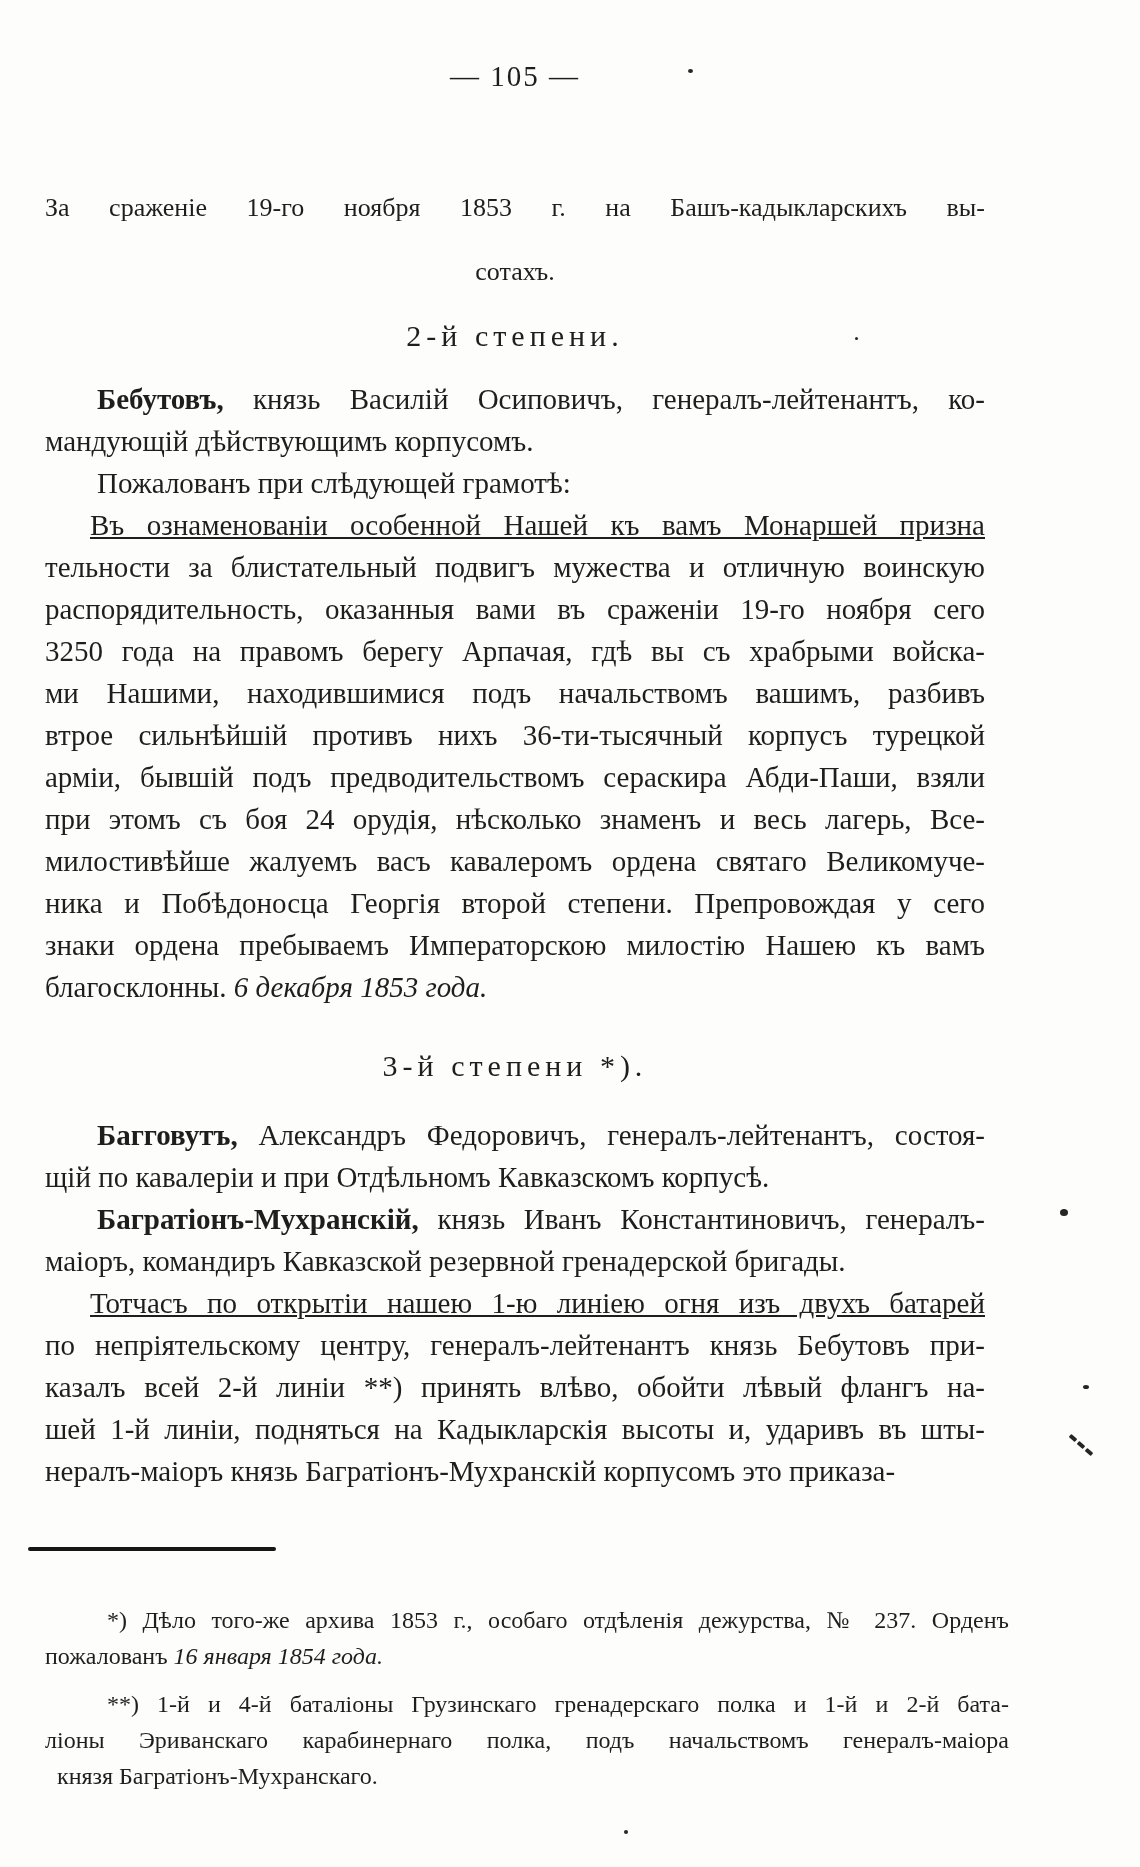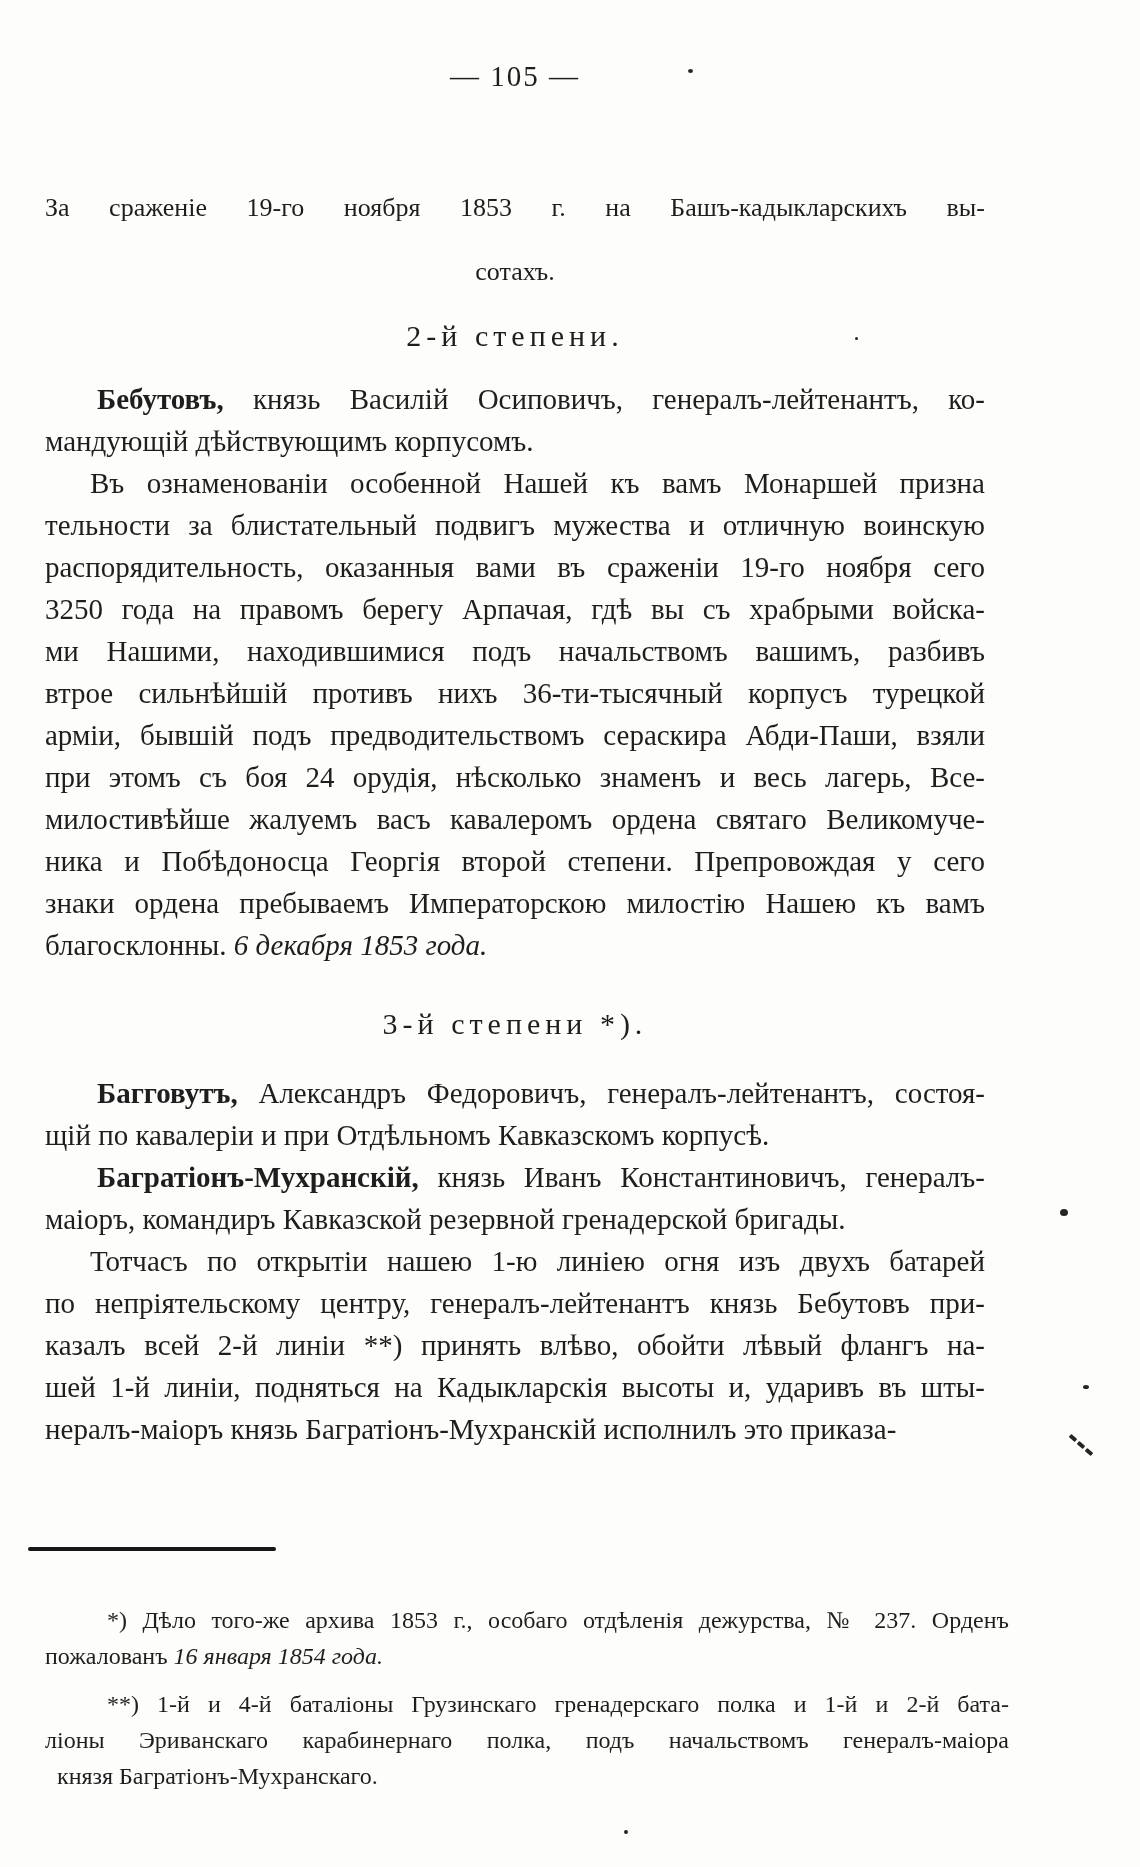--- a/index.html
+++ b/index.html
@@ -17,21 +17,21 @@
     font-size:29px;line-height:42px;
   }
   .block{margin:12px;}
   .line{
     text-align:justify;
     text-align-last:justify;
     white-space:normal;
   }
   .line.end{text-align-last:left;}
   .line.center{text-align:center;text-align-last:center;}
-  .ind-a{text-indent:45px;}
+  .ind-a{text-indent:45px;text-decoration:underline;}
   .ind-b{text-indent:52px;}
   .ind-c{text-indent:62px;}
   .ind-s{text-indent:12px;}
   .seg-n{font-style:normal;font-weight:normal;}
   .seg-b{font-weight:bold;font-family:Liberation Serif, serif;}
   .seg-i{font-style:italic;}
   
   .b-pageno{margin-top:56px;font-size:29px;line-height:40px;letter-spacing:2px;}
   .b-title{margin-top:80px;font-size:26px;line-height:64px;}
   .b-sub1{margin-top:6px;font-size:30px;line-height:40px;letter-spacing:5px;}
@@ -60,20 +60,21 @@
       <div class="block b-title">
         <div class="line "><span class="seg-n">За сраженіе 19-го ноября 1853 г. на Башъ-кадыкларскихъ вы-</span></div>
         <div class="line center"><span class="seg-n">сотахъ.</span></div>
       </div>
       <div class="block b-sub1">
         <div class="line center"><span class="seg-n">2-й степени.</span></div>
       </div>
       <div class="block b-body1">
         <div class="line ind-b"><span class="seg-b">Бебутовъ,</span><span class="seg-n"> князь Василій Осиповичъ, генералъ-лейтенантъ, ко-</span></div>
         <div class="line end"><span class="seg-n">мандующій дѣйствующимъ корпусомъ.</span></div>
+        <div class="line ind-b end"><span class="seg-n">Пожалованъ при слѣдующей грамотѣ:</span></div>
         <div class="line ind-a"><span class="seg-n">Въ ознаменованіи особенной Нашей къ вамъ Монаршей призна</span></div>
         <div class="line "><span class="seg-n">тельности за блистательный подвигъ мужества и отличную воинскую</span></div>
         <div class="line "><span class="seg-n">распорядительность, оказанныя вами въ сраженіи 19-го ноября сего</span></div>
         <div class="line "><span class="seg-n">3250 года на правомъ берегу Арпачая, гдѣ вы съ храбрыми войска-</span></div>
         <div class="line "><span class="seg-n">ми Нашими, находившимися подъ начальствомъ вашимъ, разбивъ</span></div>
         <div class="line "><span class="seg-n">втрое сильнѣйшій противъ нихъ 36-ти-тысячный корпусъ турецкой</span></div>
         <div class="line "><span class="seg-n">арміи, бывшій подъ предводительствомъ сераскира Абди-Паши, взяли</span></div>
         <div class="line "><span class="seg-n">при этомъ съ боя 24 орудія, нѣсколько знаменъ и весь лагерь, Все-</span></div>
         <div class="line "><span class="seg-n">милостивѣйше жалуемъ васъ кавалеромъ ордена святаго Великомуче-</span></div>
         <div class="line "><span class="seg-n">ника и Побѣдоносца Георгія второй степени. Препровождая у сего</span></div>
@@ -85,21 +86,21 @@
       </div>
       <div class="block b-body2">
         <div class="line ind-b"><span class="seg-b">Багговутъ,</span><span class="seg-n"> Александръ Федоровичъ, генералъ-лейтенантъ, состоя-</span></div>
         <div class="line end"><span class="seg-n">щій по кавалеріи и при Отдѣльномъ Кавказскомъ корпусѣ.</span></div>
         <div class="line ind-b"><span class="seg-b">Багратіонъ-Мухранскій,</span><span class="seg-n"> князь Иванъ Константиновичъ, генералъ-</span></div>
         <div class="line end"><span class="seg-n">маіоръ, командиръ Кавказской резервной гренадерской бригады.</span></div>
         <div class="line ind-a"><span class="seg-n">Тотчасъ по открытіи нашею 1-ю линіею огня изъ двухъ батарей</span></div>
         <div class="line "><span class="seg-n">по непріятельскому центру, генералъ-лейтенантъ князь Бебутовъ при-</span></div>
         <div class="line "><span class="seg-n">казалъ всей 2-й линіи **) принять влѣво, обойти лѣвый флангъ на-</span></div>
         <div class="line "><span class="seg-n">шей 1-й линіи, подняться на Кадыкларскія высоты и, ударивъ въ шты-</span></div>
-        <div class="line end"><span class="seg-n">нералъ-маіоръ князь Багратіонъ-Мухранскій исполнилъ это приказа-</span></div>
+        <div class="line end"><span class="seg-n">нералъ-маіоръ князь Багратіонъ-Мухранскій корпусомъ это приказа-</span></div>
       </div>
     </div>
   <div id="footnote-rule"></div>
   <div id="footnotes">
       <div class="block ">
         <div class="line ind-c"><span class="seg-n">*) Дѣло того-же архива 1853 г., особаго отдѣленія дежурства, № 237. Орденъ</span></div>
         <div class="line end"><span class="seg-n">пожалованъ </span><span class="seg-i">16 января 1854 года.</span></div>
       </div>
       <div class="block b-fn2">
         <div class="line ind-c"><span class="seg-n">**) 1-й и 4-й баталіоны Грузинскаго гренадерскаго полка и 1-й и 2-й бата-</span></div>

